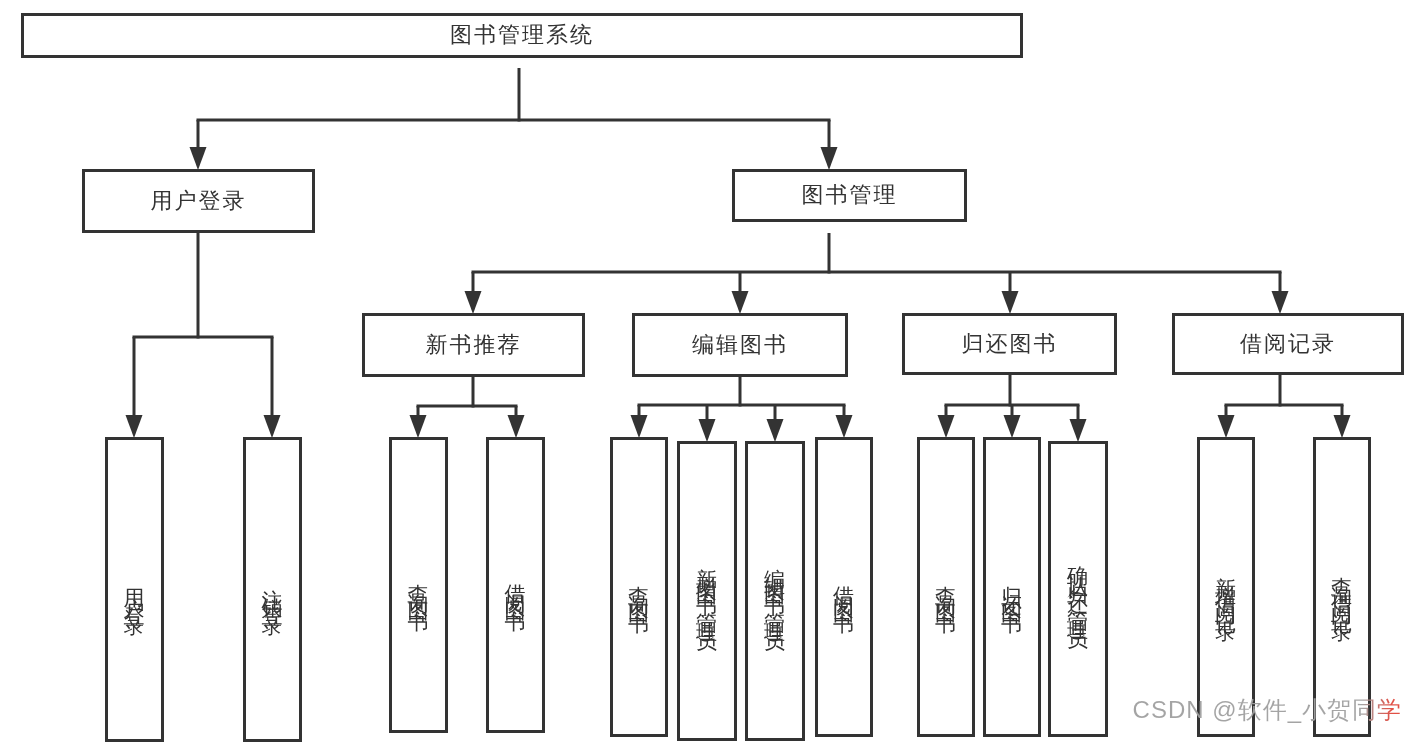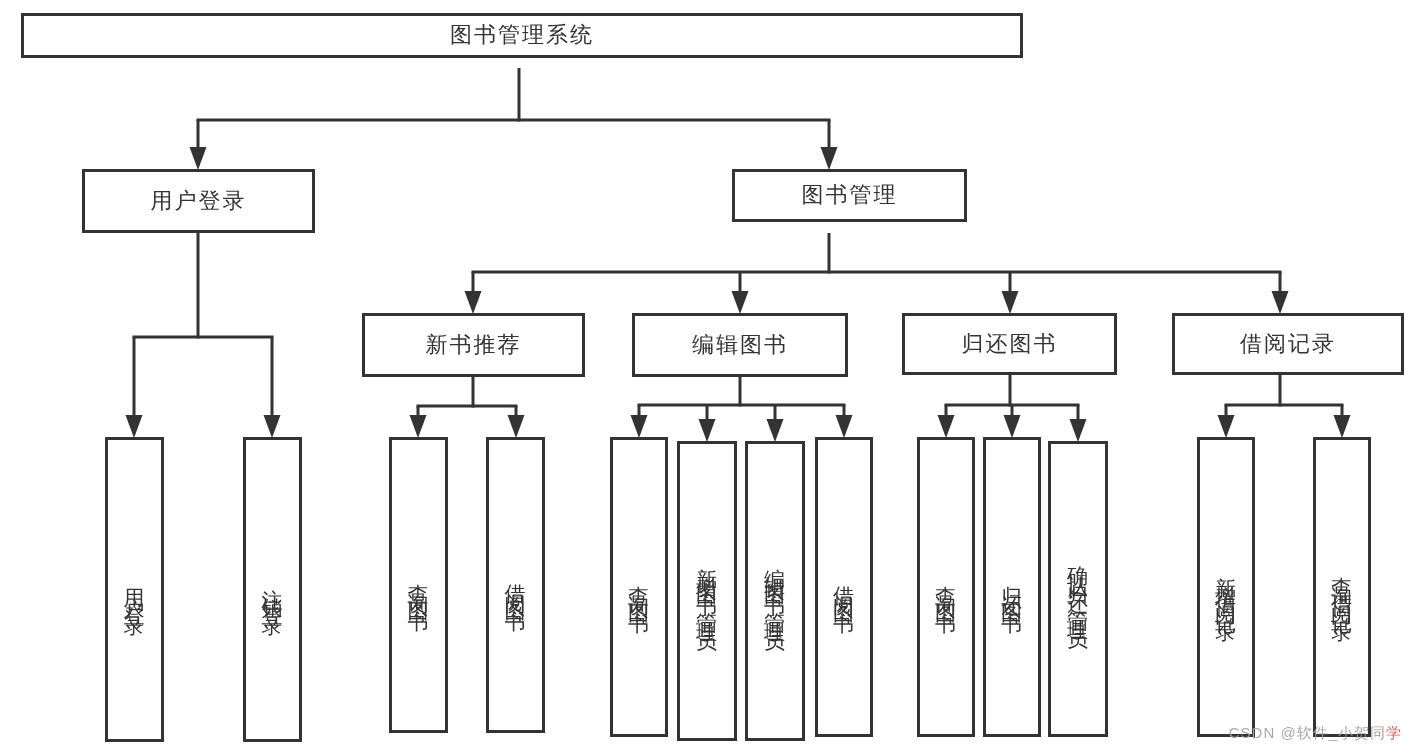--- a/index.html
+++ b/index.html
@@ -34,22 +34,22 @@
   .node.v {
     writing-mode: vertical-rl;
     text-orientation: mixed;
     font-size: 21px;
     letter-spacing: 9px;
     line-height: 1;
   }
   .watermark {
     position: absolute;
     right: 3px;
-    bottom: 4px;
-    font-size: 15px;
+    bottom: 21px;
+    font-size: 24px;
     letter-spacing: 1px;
     color: #a0a0a0;
     opacity: 0.95;
     z-index: 5;
     white-space: nowrap;
   }
   @supports ((-webkit-background-clip: text) or (background-clip: text)) {
     .watermark {
       background: linear-gradient(90deg, #a0a0a0 0%, #a0a0a0 85%, #e0473c 96%);
       -webkit-background-clip: text;

